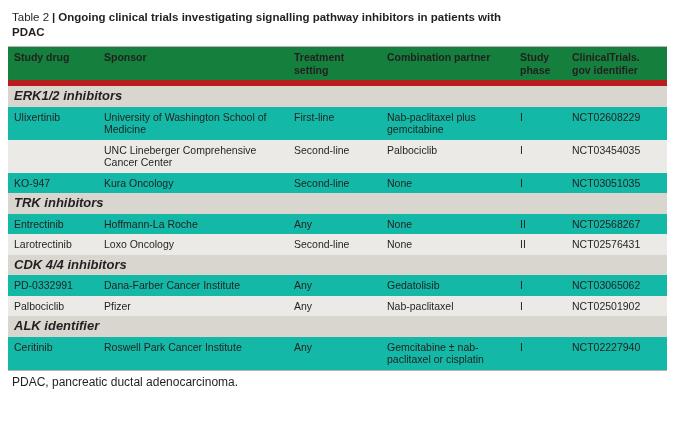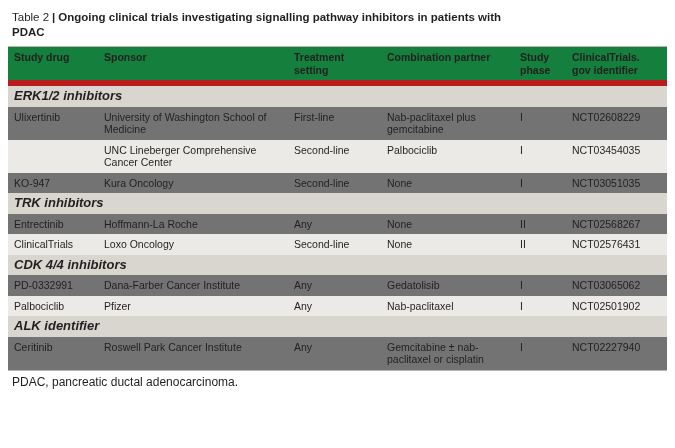--- a/index.html
+++ b/index.html
@@ -57,21 +57,21 @@
     border-top: 1px solid #b9b5ae;
     border-bottom: 6px solid #b91c1c;
     padding-top: 6px;
     padding-bottom: 6px;
     line-height: 13px;
   }
   tbody tr.shade td {
     background: #eceae6;
   }
   tbody tr.plain td {
-    background: #737373;
+    background: #14b8a6;
   }
   tbody tr.section td {
     background: #d9d6d0;
     font-style: italic;
     font-weight: bold;
     font-size: 13px;
     padding-top: 4px;
     padding-bottom: 4px;
   }
   .col-drug { width: 90px; }
@@ -153,21 +153,21 @@
           </tr>
           <tr class="plain">
             <td>Entrectinib</td>
             <td>Hoffmann-La Roche</td>
             <td>Any</td>
             <td>None</td>
             <td>II</td>
             <td>NCT02568267</td>
           </tr>
           <tr class="shade">
-            <td>ClinicalTrials</td>
+            <td>Larotrectinib</td>
             <td>Loxo Oncology</td>
             <td>Second-line</td>
             <td>None</td>
             <td>II</td>
             <td>NCT02576431</td>
           </tr>
           <tr class="section">
             <td colspan="6">CDK 4/4 inhibitors</td>
           </tr>
           <tr class="plain">

